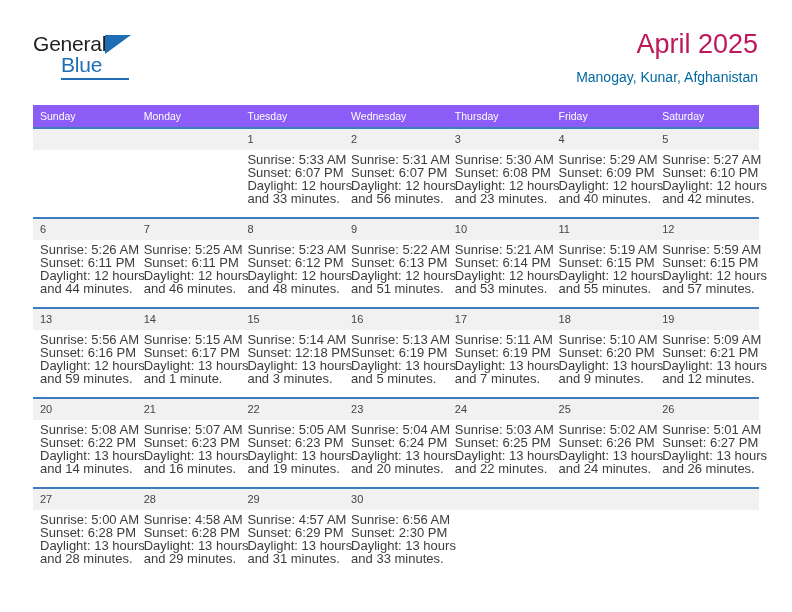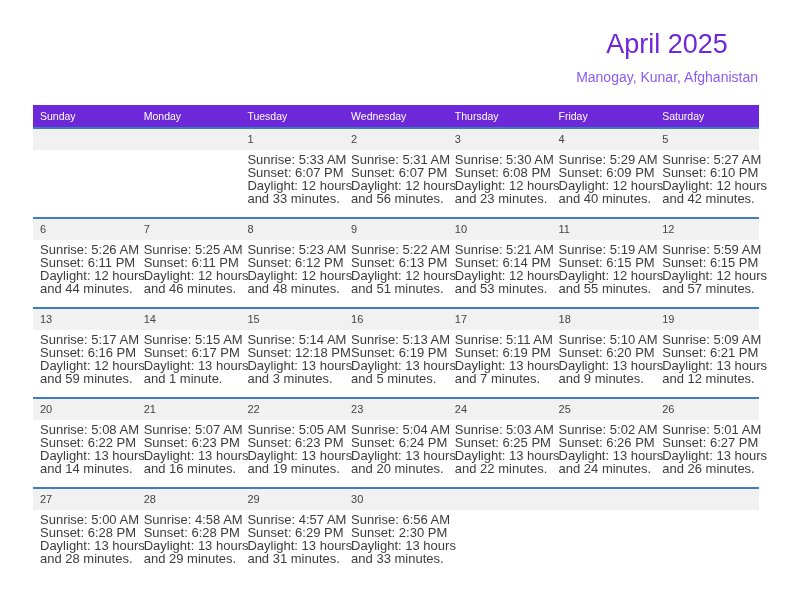--- a/index.html
+++ b/index.html
@@ -73,45 +73,44 @@
   }
 
   .title-wrap {
     position: absolute;
     right: 0;
     top: 0;
     text-align: right;
   }
   .cal-title {
     font-size: 27px;
-    color: #6d28d9;
+    color: #be185d;
     line-height: 32px;
     font-weight: normal;
     white-space: nowrap;
-    text-align: center;
   }
   .cal-subtitle {
     font-size: 14px;
-    color: #8b5cf6;
+    color: #0369a1;
     line-height: 20px;
     margin-top: 7px;
     white-space: nowrap;
   }
 
   
   .calendar {
     position: absolute;
     left: 33px;
     top: 105px;
     width: 726px;
     border-collapse: collapse;
     table-layout: fixed;
   }
   .calendar th {
-    background: #6d28d9;
+    background: #8b5cf6;
     color: #ffffff;
     font-size: 10.5px;
     font-weight: normal;
     text-align: left;
     padding: 5px 0 5px 7px;
     height: 11px;
     border: none;
   }
   .calendar td {
     vertical-align: top;
@@ -148,20 +147,26 @@
     visibility: hidden;
   }
 </style>
 </head>
 <body>
 
 <div class="page">
 
   <div class="header">
 
+    <div class="logo">
+      <span class="logo-general">General</span>
+      <span class="logo-triangle"></span>
+      <span class="logo-blue">Blue</span>
+      <span class="logo-underline"></span>
+    </div>
 
     <div class="title-wrap">
       <div class="cal-title">April 2025</div>
       <div class="cal-subtitle">Manogay, Kunar, Afghanistan</div>
     </div>
 
   </div>
 
   <table class="calendar">
     <thead>
@@ -303,21 +308,21 @@
               <div>Sunset: 6:15 PM</div>
               <div>Daylight: 12 hours</div>
               <div>and 57 minutes.</div>
             </div>
           </td>
         </tr>
         <tr class="week-row">
           <td>
             <div class="daynum">13</div>
             <div class="dayinfo">
-              <div>Sunrise: 5:17 AM</div>
+              <div>Sunrise: 5:56 AM</div>
               <div>Sunset: 6:16 PM</div>
               <div>Daylight: 12 hours</div>
               <div>and 59 minutes.</div>
             </div>
           </td>
           <td>
             <div class="daynum">14</div>
             <div class="dayinfo">
               <div>Sunrise: 5:15 AM</div>
               <div>Sunset: 6:17 PM</div>

